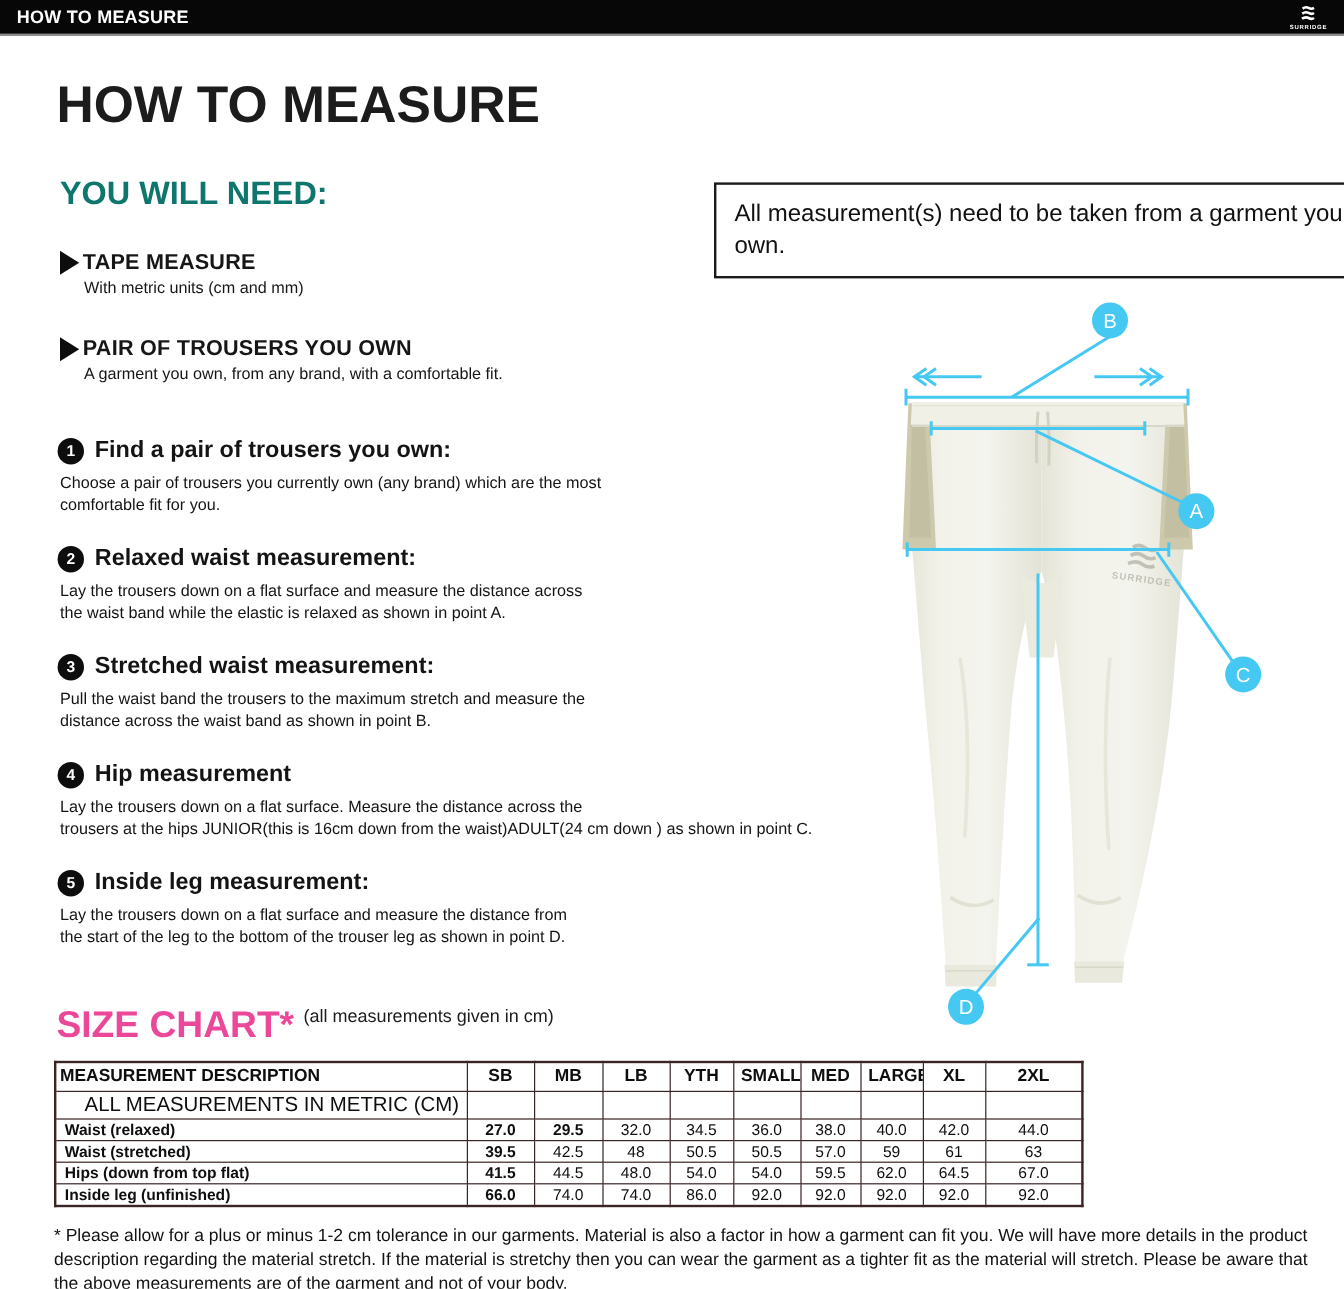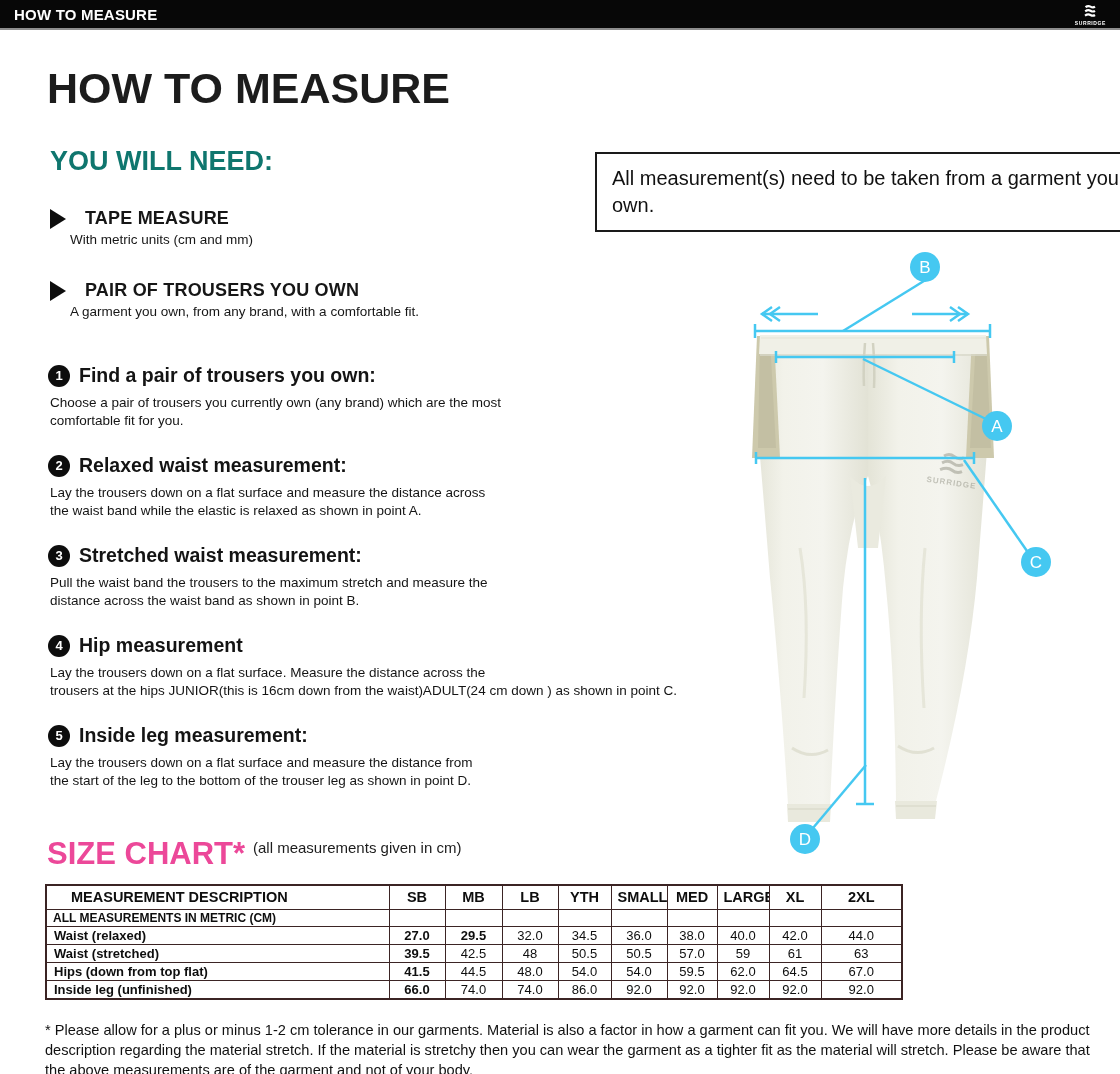--- a/index.html
+++ b/index.html
@@ -33,21 +33,21 @@
   }
 
   .note-box {
     position:absolute; left:595px; top:152px; width:570px; height:80px;
     border:2px solid #1a1a1a; background:#fff;
     padding:11px 15px;
     font-size:20px; line-height:1.35; color:#111;
   }
 
   .need-item { position:absolute; left:50px; }
-  .need-row { display:flex; align-items:center; gap:19px; }
+  .need-row { display:flex; align-items:center; gap:3px; }
   .tri-icon {
     width:0; height:0;
     border-top:10px solid transparent;
     border-bottom:10px solid transparent;
     border-left:16px solid #0d0d0d;
   }
   .need-label { font-size:18px; font-weight:600; color:#161616; letter-spacing:0.2px; }
   .need-desc { font-size:13.5px; color:#161616; margin-top:3px; margin-left:20px; }
 
   .step { position:absolute; left:48px; }
@@ -82,22 +82,22 @@
     border-collapse:collapse; table-layout:fixed;
     width:856px;
     border:2px solid var(--table-border,#3b2424);
   }
   table.size-table td, table.size-table th {
     border:1px solid var(--table-border,#3b2424);
     padding:1px 6px; color:#0e0e0e;
     overflow:hidden; white-space:nowrap;
   }
   tr.hdr th { font-size:14.5px; font-weight:700; height:24px; text-align:center; }
-  tr.hdr th.desc { text-align:left; padding-left:24px; }
-  tr.metric td { font-size:12px; font-weight:700; height:15px; }
+  tr.hdr th.desc { text-align:left; padding-left:3px; }
+  tr.metric td { font-size:17px; font-weight:400; height:15px;text-align:right; }
   tr.datarow td { font-size:13px; height:17px; text-align:center; }
   tr.datarow td.lbl { text-align:left; font-weight:700; padding-left:7px; }
   tr.datarow td.b { font-weight:700; }
 
   .footnote {
     position:absolute; left:45px; top:1020px; width:1048px;
     font-size:14.6px; line-height:1.38; color:#111;
   }
 </style>
 </head>

